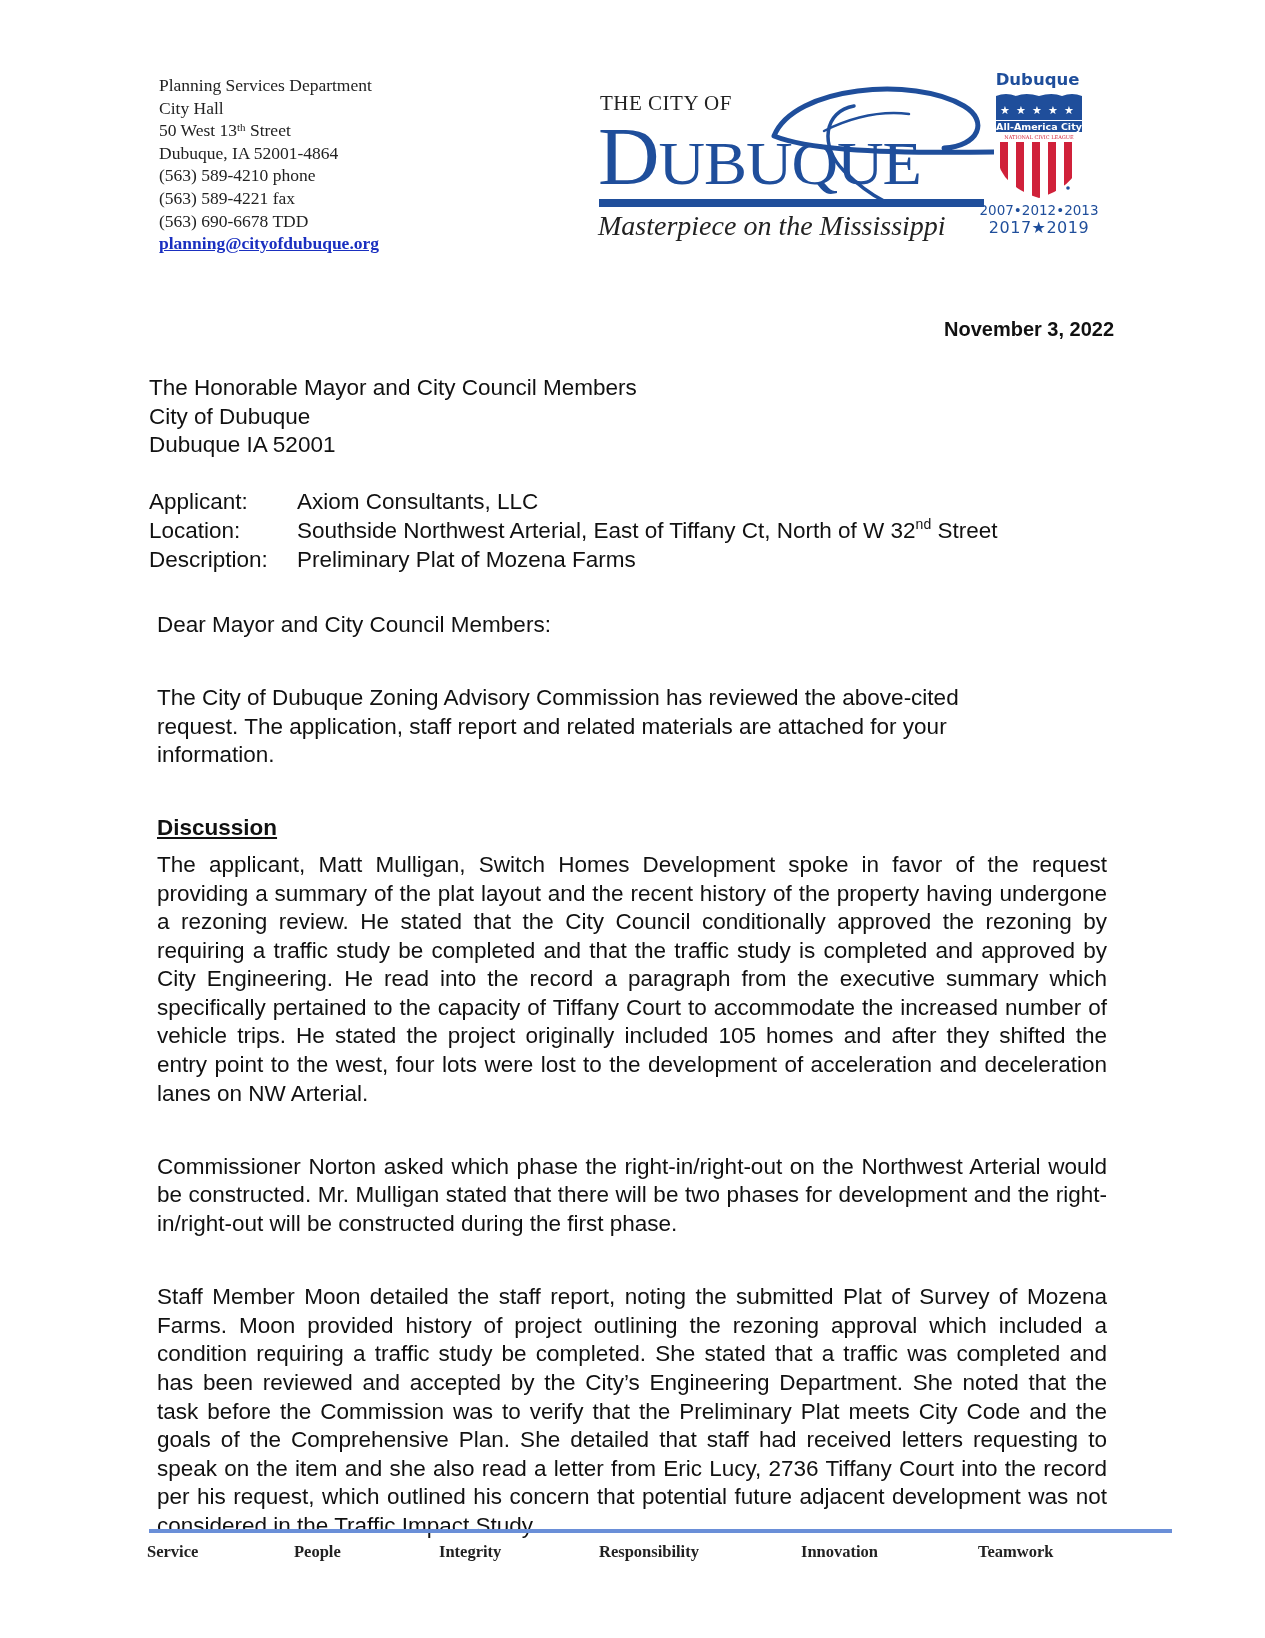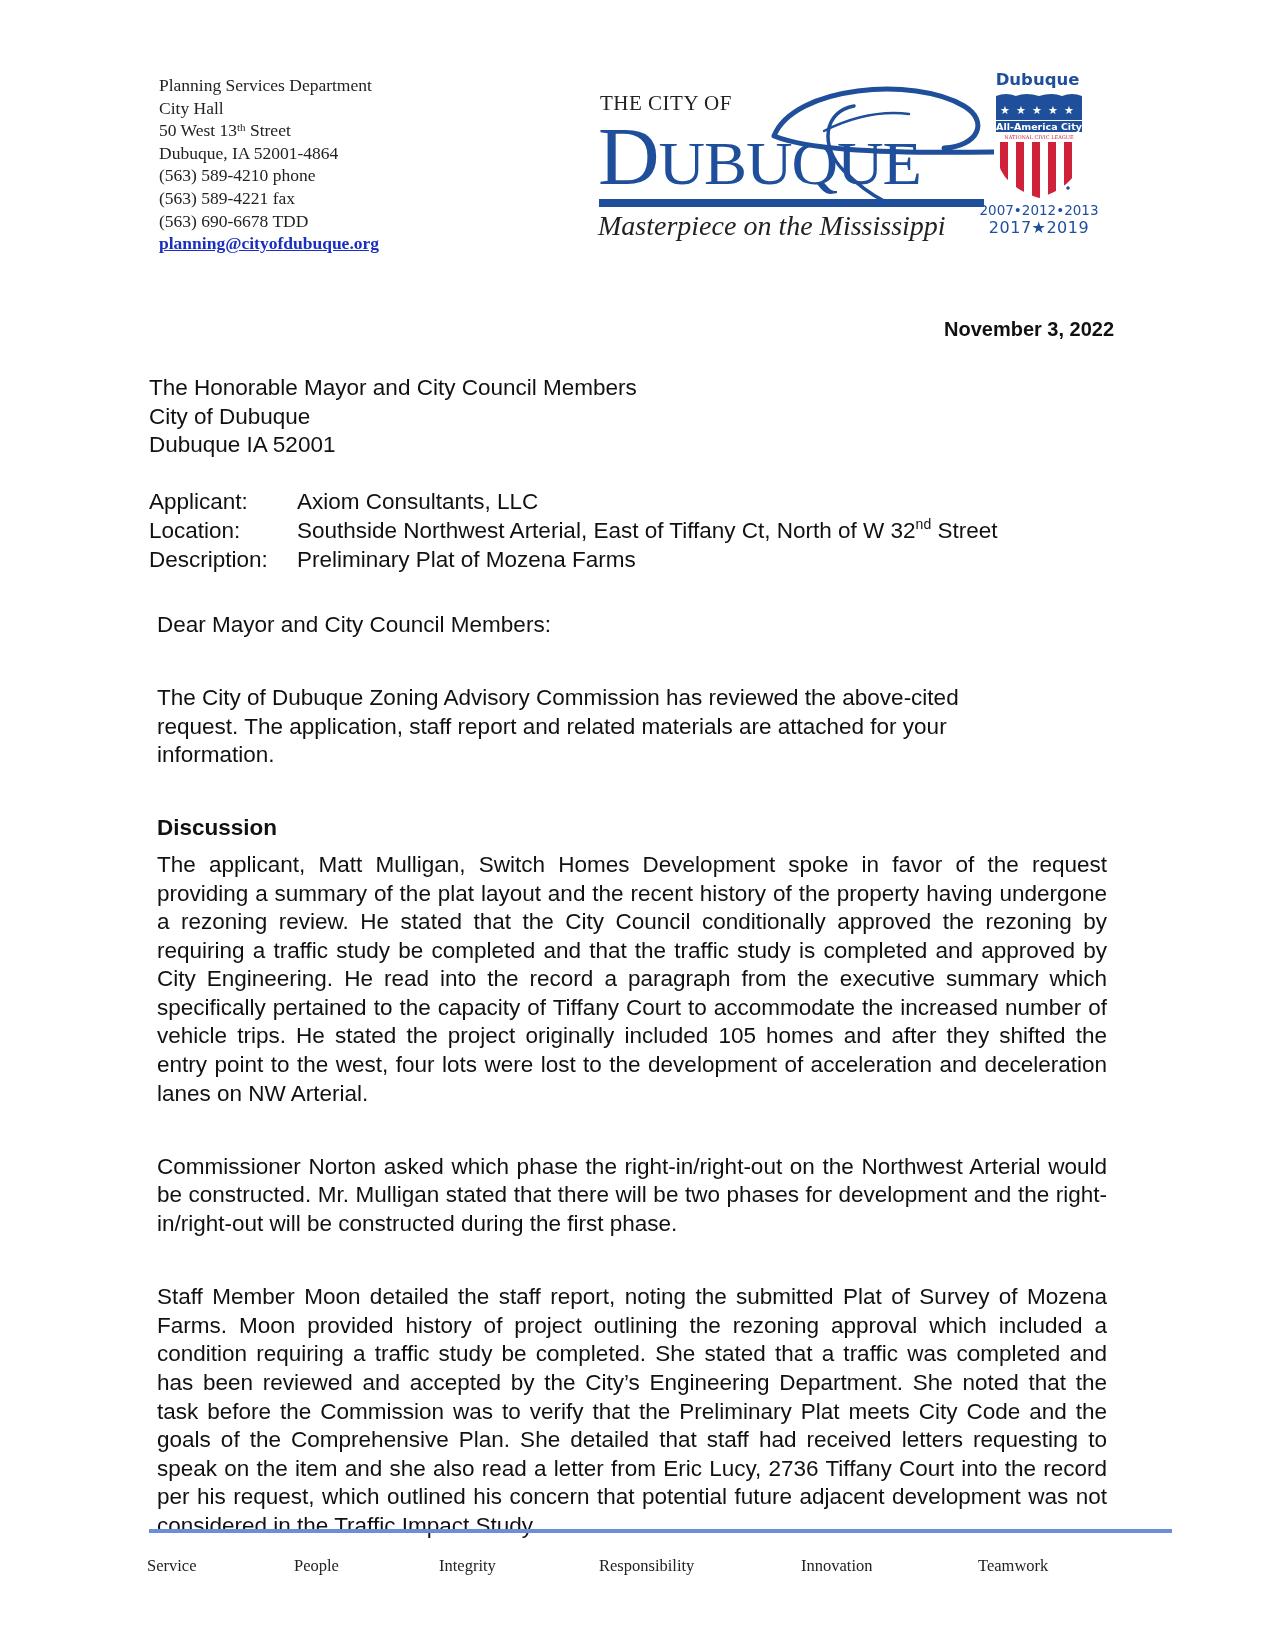--- a/index.html
+++ b/index.html
@@ -32,26 +32,26 @@
   
   .date { position: absolute; left: 944px; top: 318px; font-size: 20px; font-weight: bold; }
   .body { position: absolute; left: 149px; top: 374px; width: 966px; font-size: 22.5px; line-height: 28.6px; }
   .body p { margin: 8px; }
   .body .gap { height: 28.6px; }
   .body sup { font-size: 14px; vertical-align: 9px; line-height: 0; }
   .addr div { white-space: nowrap; }
   .meta-row { display: flex; white-space: nowrap; }
   .meta-row .k { width: 148px; flex: none; }
   .body .just { text-align: justify; }
-  .heading { font-weight: bold; }
+  .heading { font-weight: bold; text-decoration: underline; }
 
   
   .footer-rule { position: absolute; left: 149px; top: 1529px; width: 1023px; height: 4px; background: #6a8fd8; }
   .footer { position: absolute; left: 147px; top: 1540px; width: 1030px; height: 24px; font-size: 16.5px; color: #222; }
-  .footer span { position: absolute; top: 16px; white-space: nowrap; }
+  .footer span { position: absolute; top: 2px; white-space: nowrap; font-weight: bold; }
 </style>
 </head>
 <body>
 
 <div class="dept serif">
   <div>Planning Services Department</div>
   <div>City Hall</div>
   <div><span>50 West 13</span><sup>th</sup><span> Street</span></div>
   <div>Dubuque, IA  52001-4864</div>
   <div>(563) 589-4210 phone</div>

